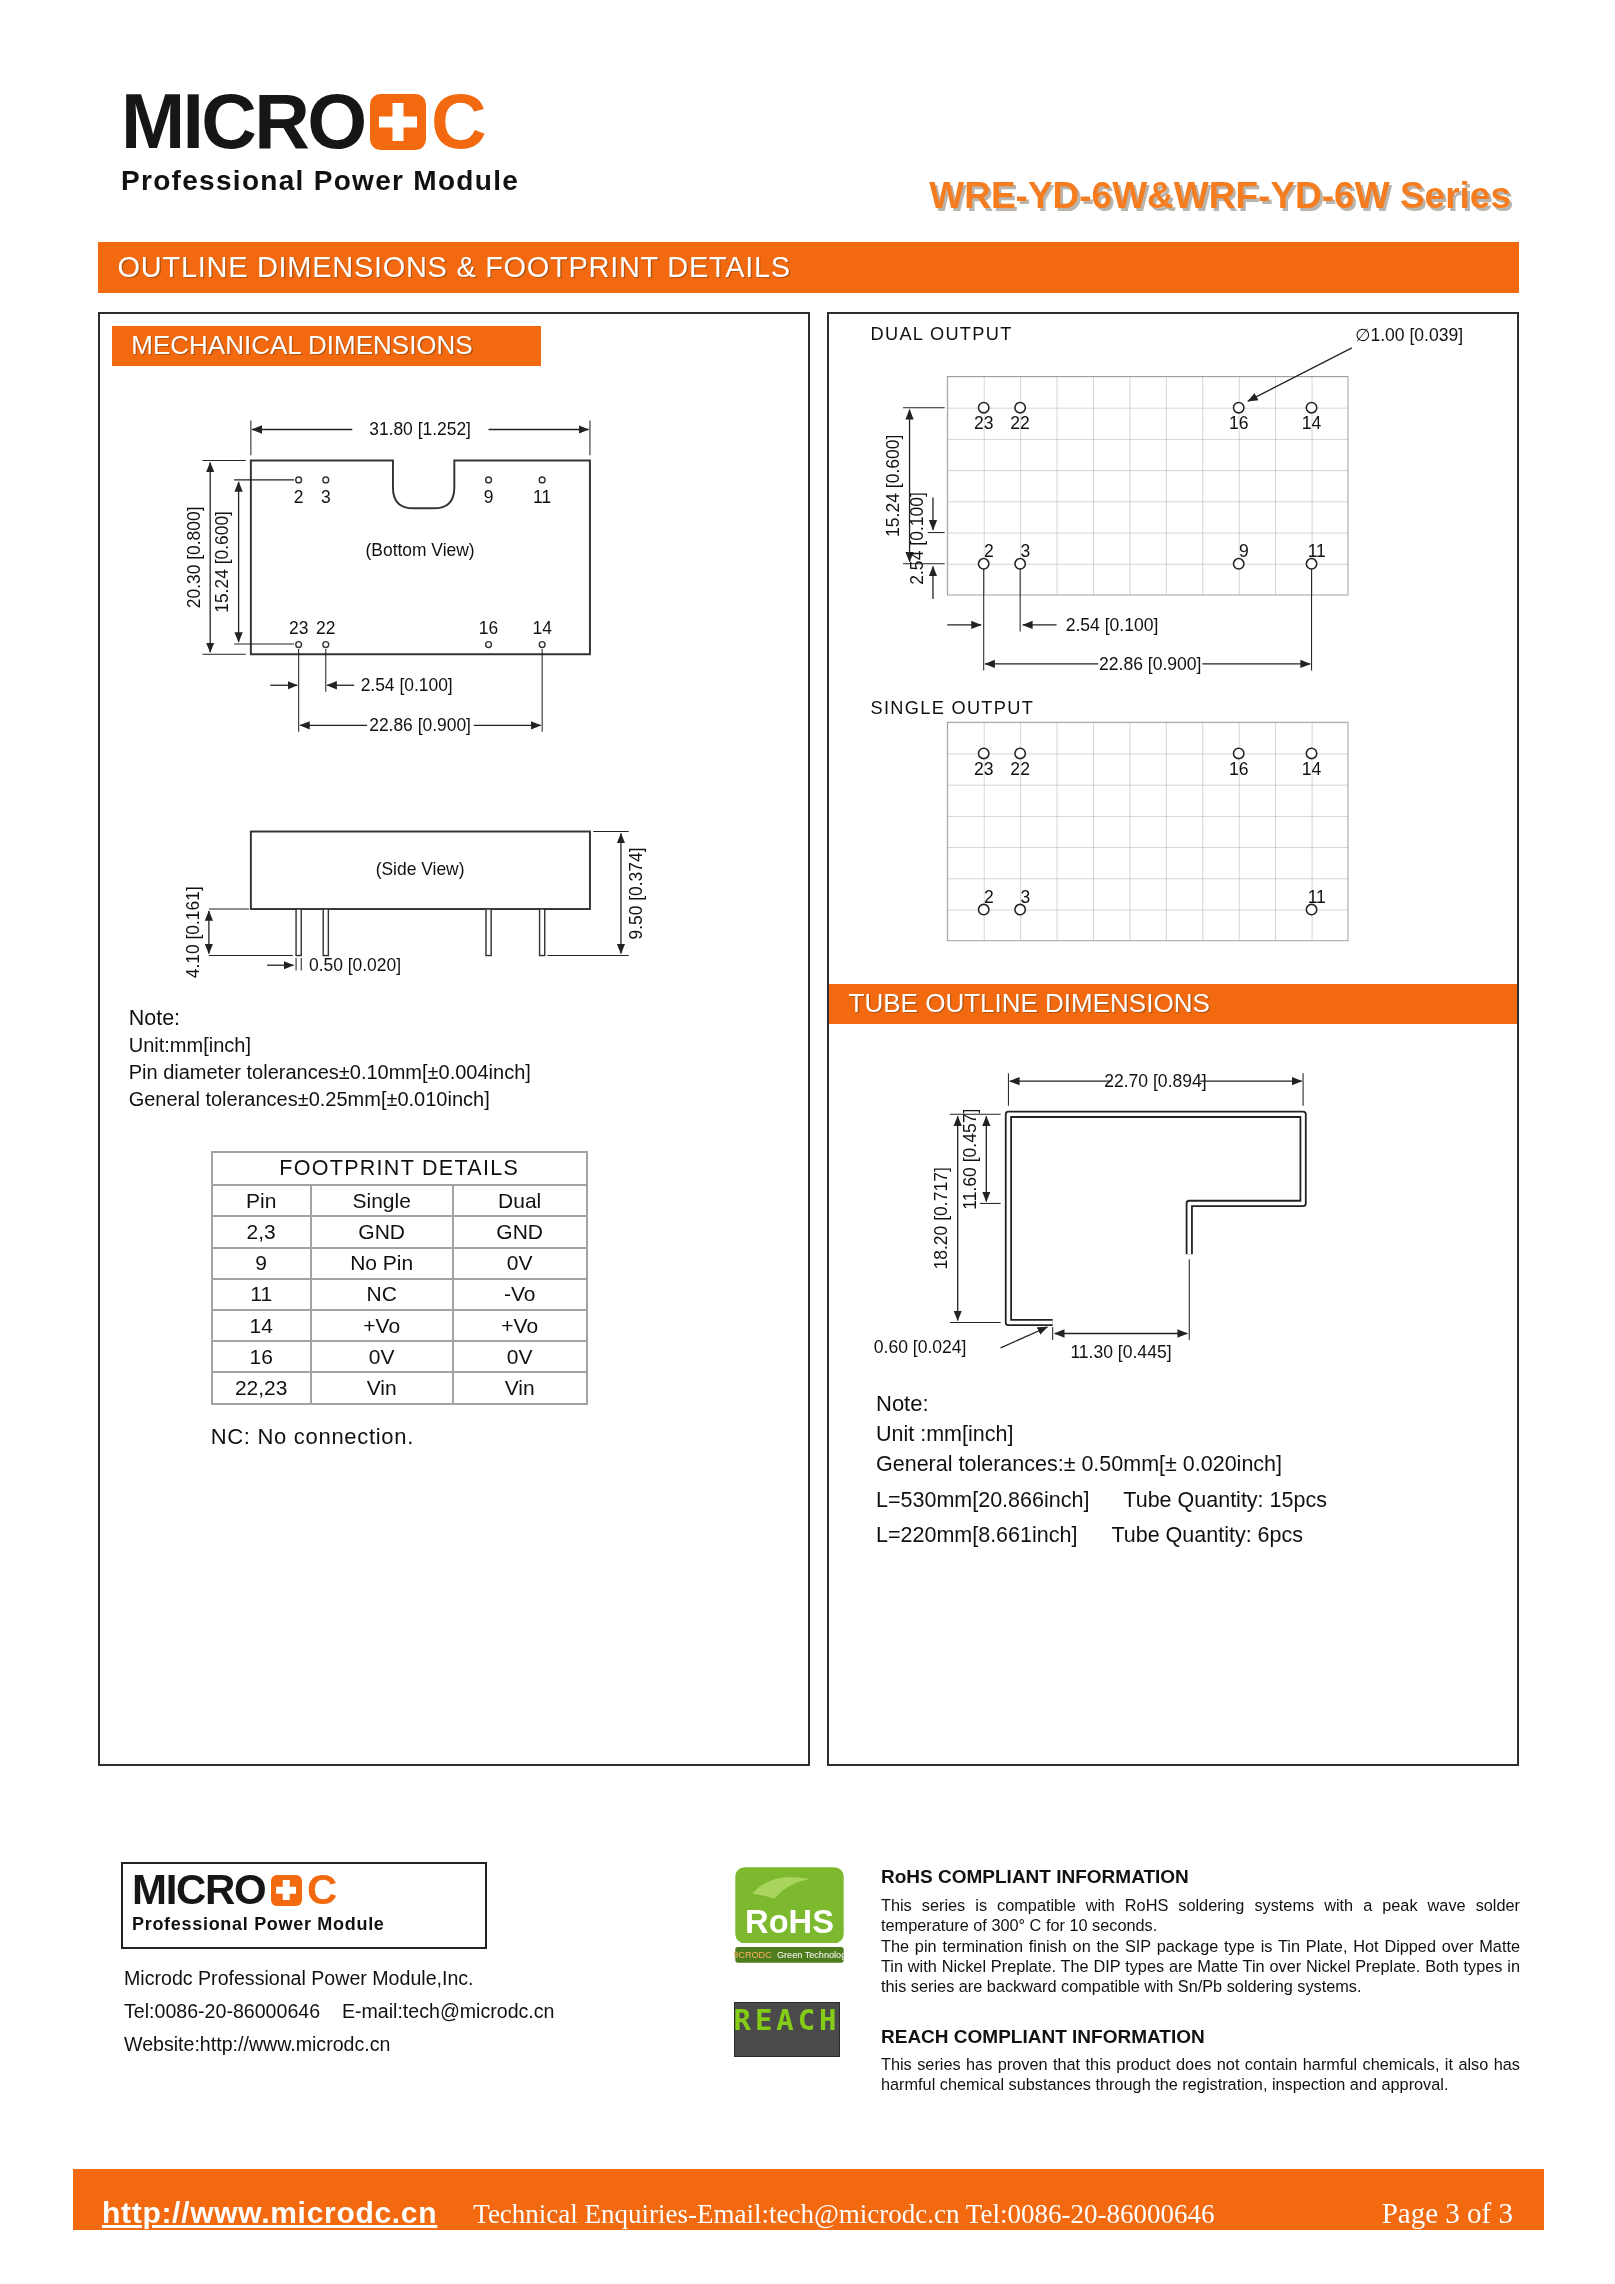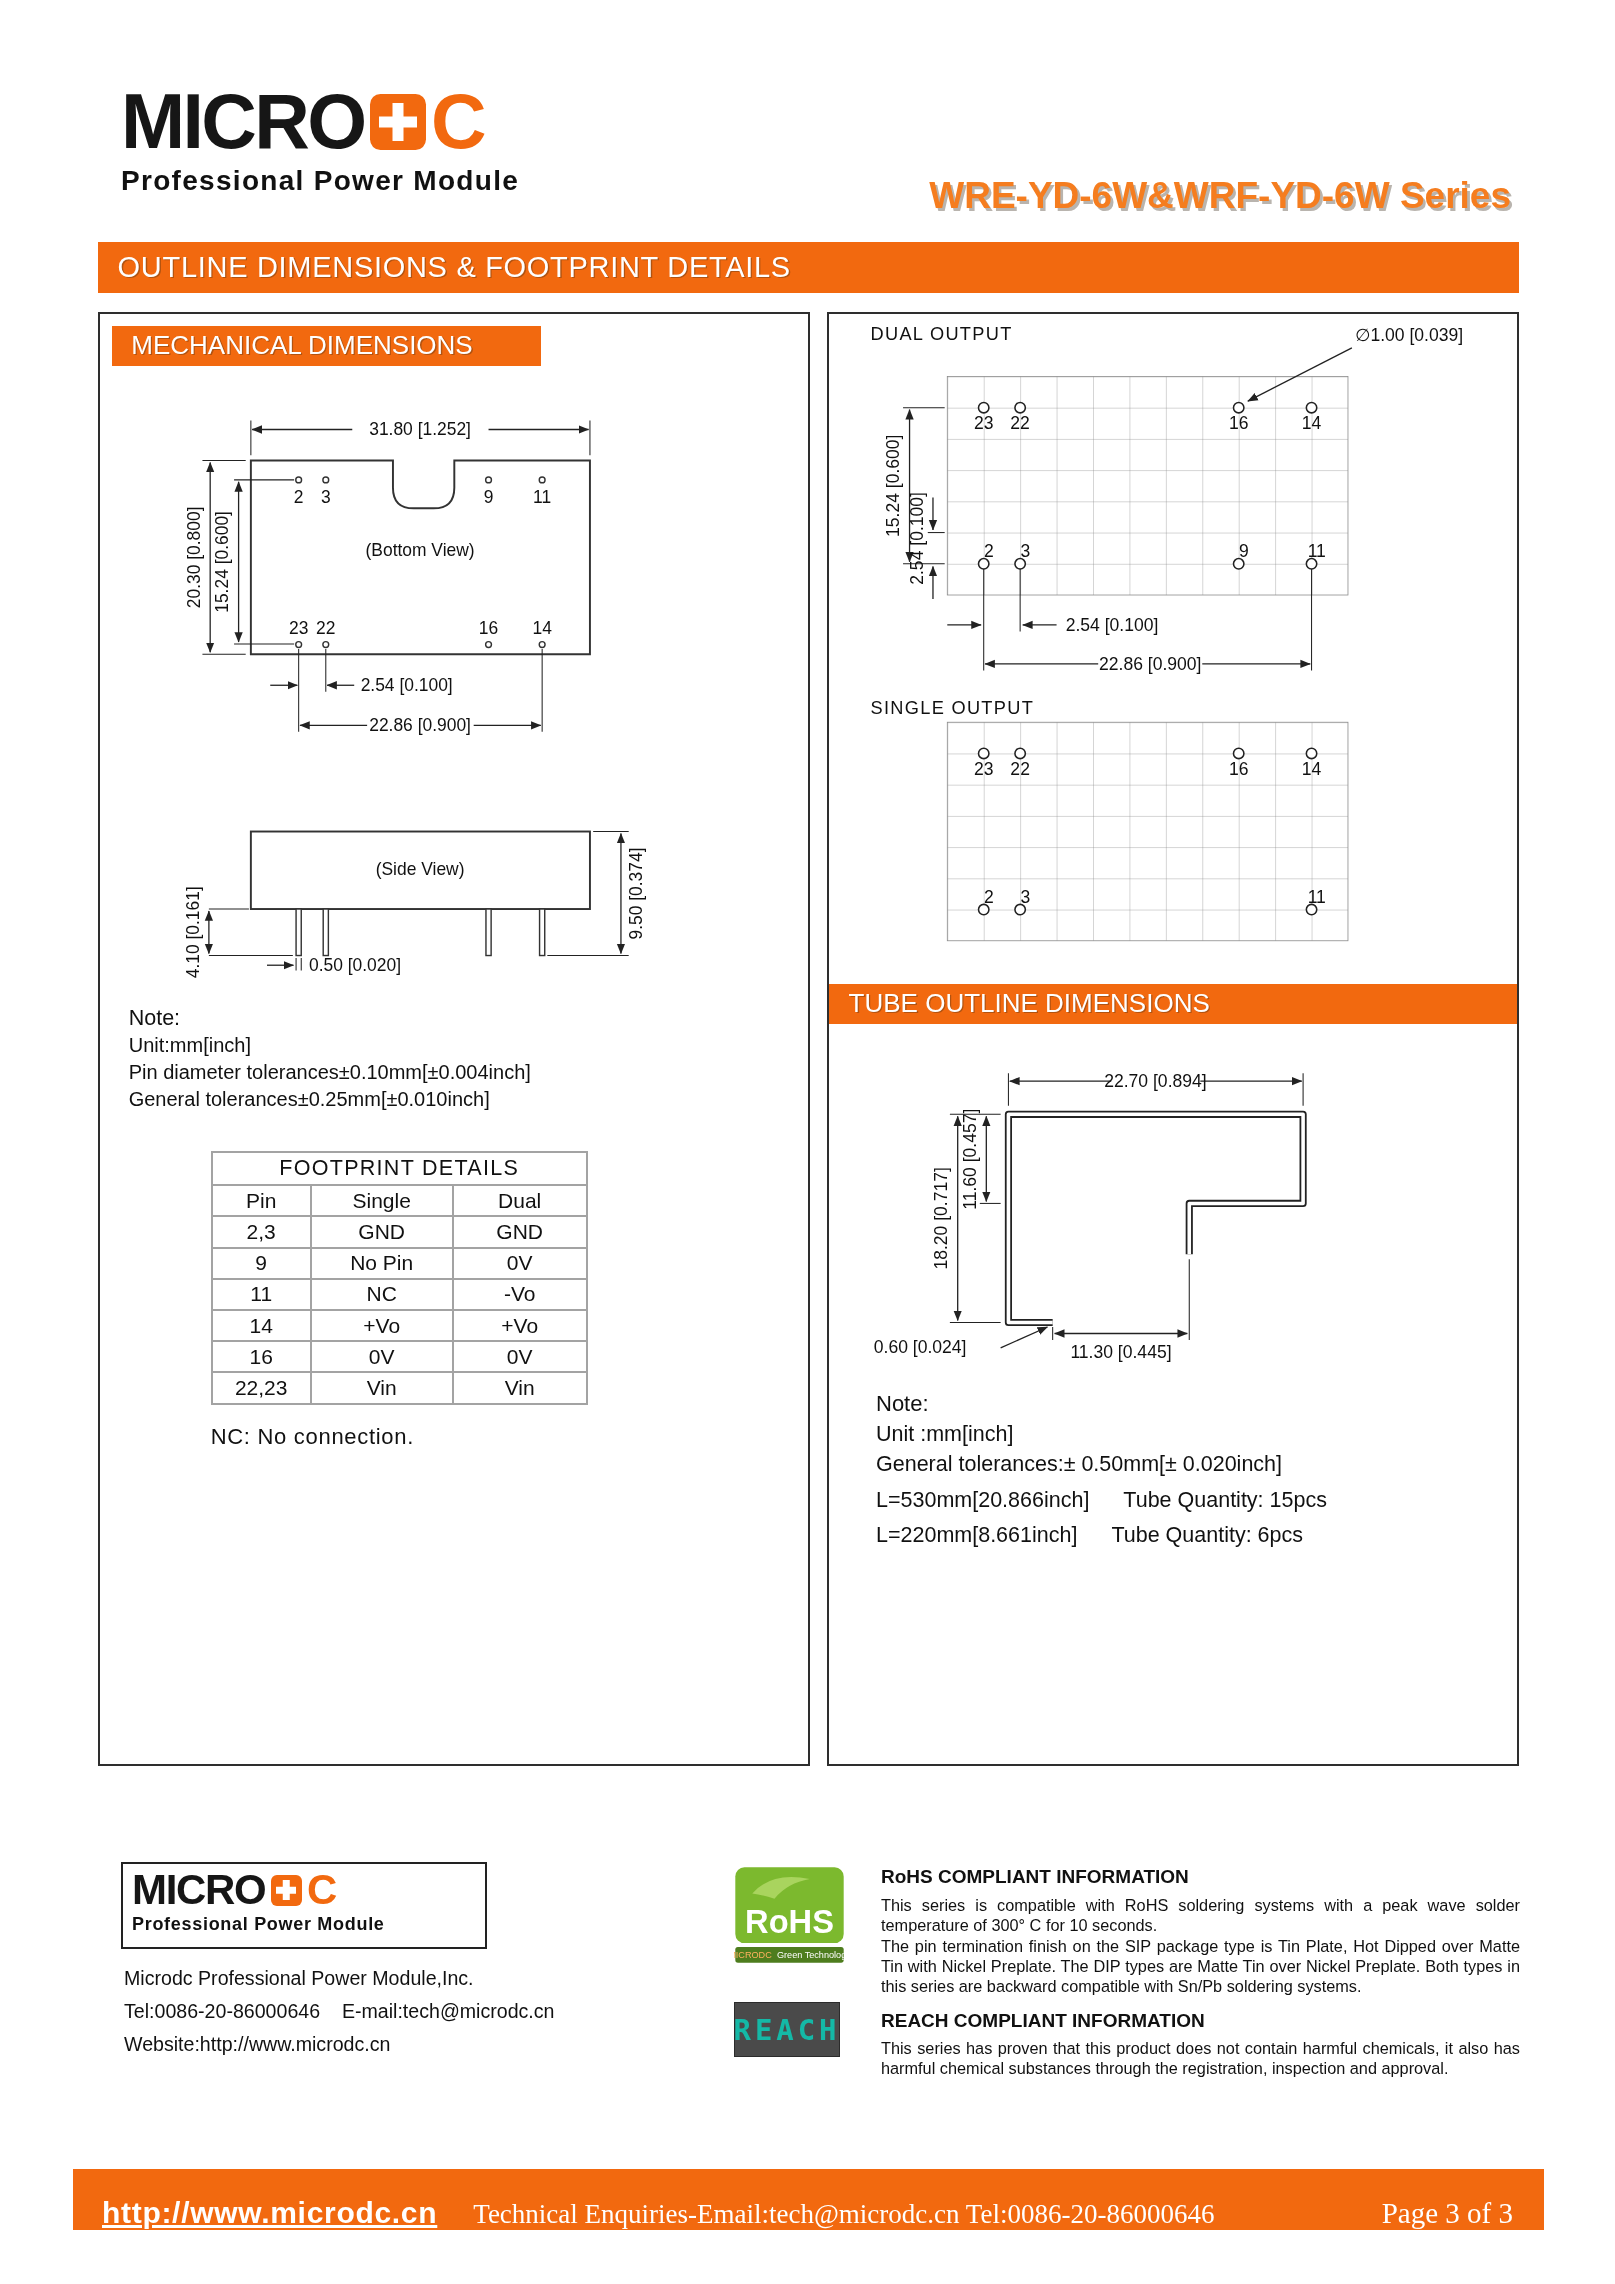--- a/index.html
+++ b/index.html
@@ -49,25 +49,25 @@
   .tube-spec-row{display:flex;gap:34px;margin-top:5.2px}
   
   .footer-logo-box{position:absolute;left:121px;top:1862px;width:366px;height:87px;border:2px solid #222;padding:5.2px 9px}
   .footer-logo-box .logo-micro,.footer-logo-box .logo-c{font-size:42px;letter-spacing:-1.3px}
   .footer-logo-box .logo-d{width:31px;height:31px;border-radius:5.9px}
   .footer-logo-box .logo-d::before{width:20px;height:6.5px}
   .footer-logo-box .logo-d::after{width:6.5px;height:20px}
   .footer-logo-box .logo-tagline{font-size:18px;margin-top:3.3px;letter-spacing:0.7px}
   .footer-lines{position:absolute;left:124px;top:1962px;font-size:19.6px;line-height:33px}
   .rohs-badge{position:absolute;left:734px;top:1866px}
-  .reach-badge{position:absolute;left:734px;top:2002px;background:#4a4a4a;color:#14b8a6;width:106px;height:55px;display:flex;align-items:center;justify-content:center;font-size:29px;font-weight:bold;letter-spacing:3.9px;font-family:"DejaVu Sans Mono","Liberation Mono",monospace;border:1.3px solid #2b2b2b}
+  .reach-badge{position:absolute;left:734px;top:2002px;background:#4a4a4a;color:#84cc16;width:106px;height:55px;display:flex;align-items:flex-start;justify-content:center;font-size:29px;font-weight:bold;letter-spacing:3.9px;font-family:"DejaVu Sans Mono","Liberation Mono",monospace;border:1.3px solid #2b2b2b}
   .compliance{position:absolute;left:881px;top:1866px;width:639px}
   .comp-title{font-size:19px;font-weight:bold;margin-bottom:6.5px}
   .comp-p{font-size:16.3px;line-height:20px;text-align:justify;margin-bottom:1.3px}
-  .comp-title.second{margin-top:14px}
+  .comp-title.second{margin-top:30px}
   
   .bottom-bar{position:absolute;left:73px;top:2169px;width:1471px;height:61px;background:#f2690f;color:#fff;display:flex;align-items:flex-end}
   .bb-url{font-size:30px;text-decoration:underline;margin-left:29px;color:#fff;font-weight:bold;letter-spacing:0.7px}
   .bb-mid{font-family:"Liberation Serif","DejaVu Serif",serif;font-size:27px;margin-left:36px}
   .bb-page{font-family:"Liberation Serif","DejaVu Serif",serif;font-size:29px;margin-left:auto;margin-right:31px}
 </style>
 </head>
 <body>
 
 <svg style="position:absolute;width:0;height:0" aria-hidden="true">

